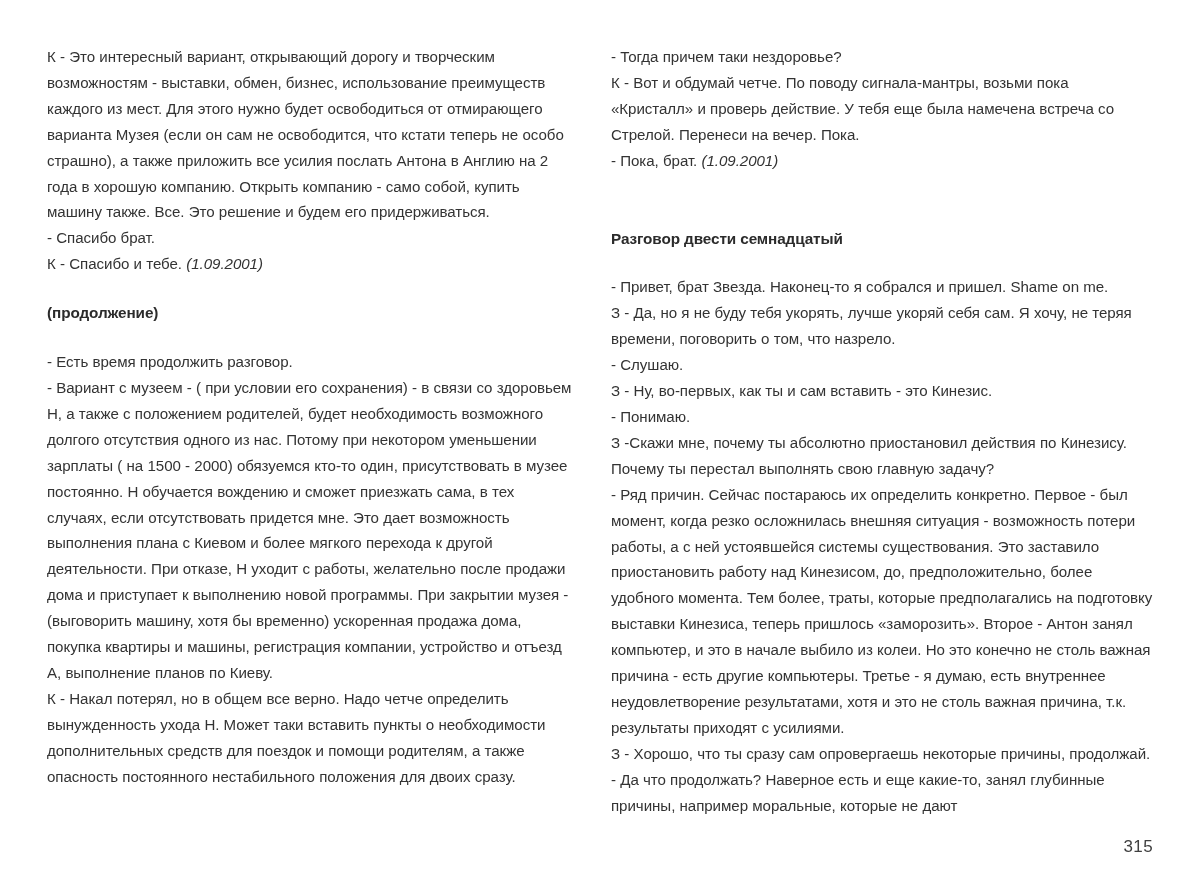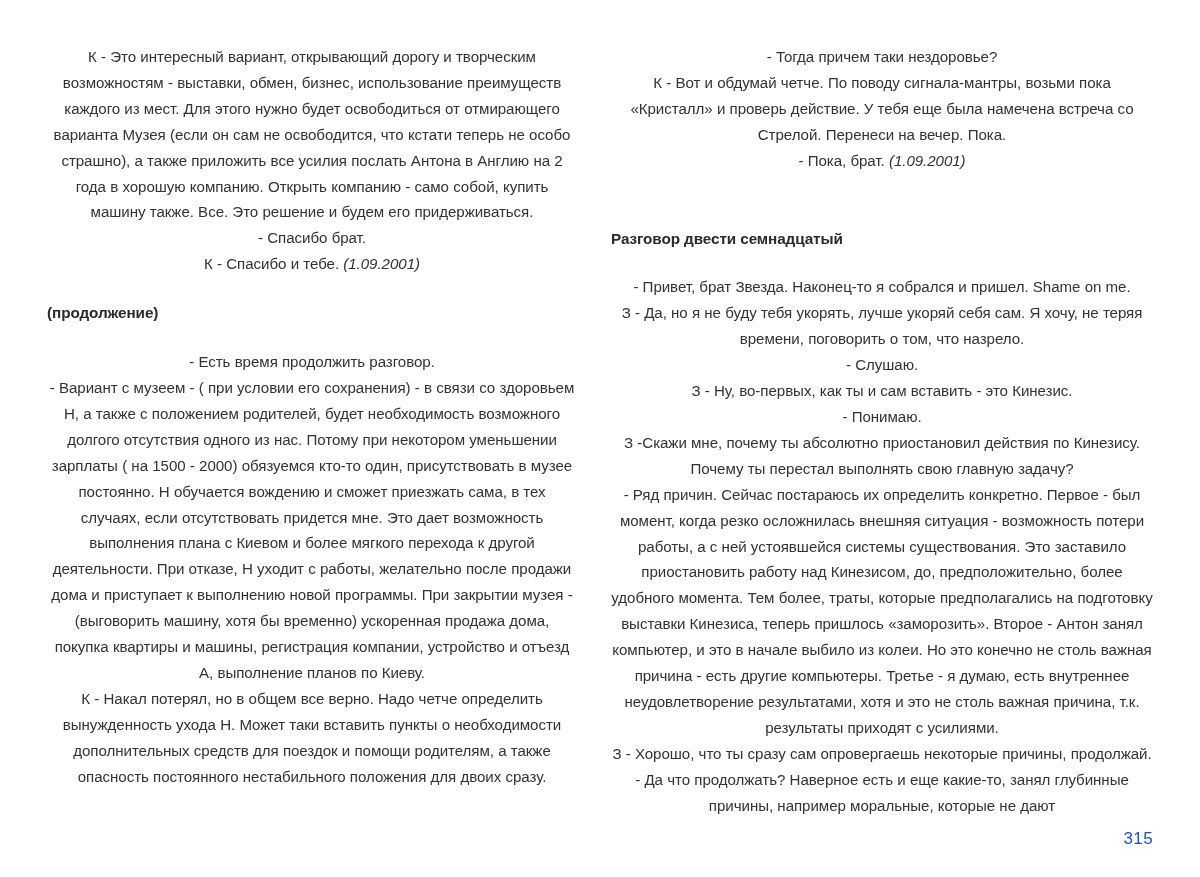--- a/index.html
+++ b/index.html
@@ -40,21 +40,21 @@
   #col-right {
     left: 611px;
     width: 542px;
   }
 
   .para {
     font-size: 15.1px;
     line-height: 25.9px;
     color: #333333;
     margin: 0;
-    text-align: center;
+    text-align: left;
     letter-spacing: -0.05px;
     word-spacing: 0.1px;
   }
 
   .heading {
     font-size: 15.3px;
     line-height: 25.9px;
     font-weight: bold;
     color: #2b2b2b;
     margin: 0;
@@ -63,24 +63,24 @@
   .spacer-md { height: 23px; }
   .spacer-xl { height: 52px; }
 
   .ital {
     font-style: italic;
   }
 
   #page-number {
     position: absolute;
     right: 47px;
-    bottom: 28px;
+    bottom: 20px;
     font-size: 17px;
     line-height: 20px;
-    color: #1d4ed8;
+    color: #404040;
     font-family: "Liberation Sans", "DejaVu Sans", sans-serif;
     letter-spacing: 0.4px;
     text-align: center;
   }
 </style>
 </head>
 <body>
 
 <div id="page">
 

